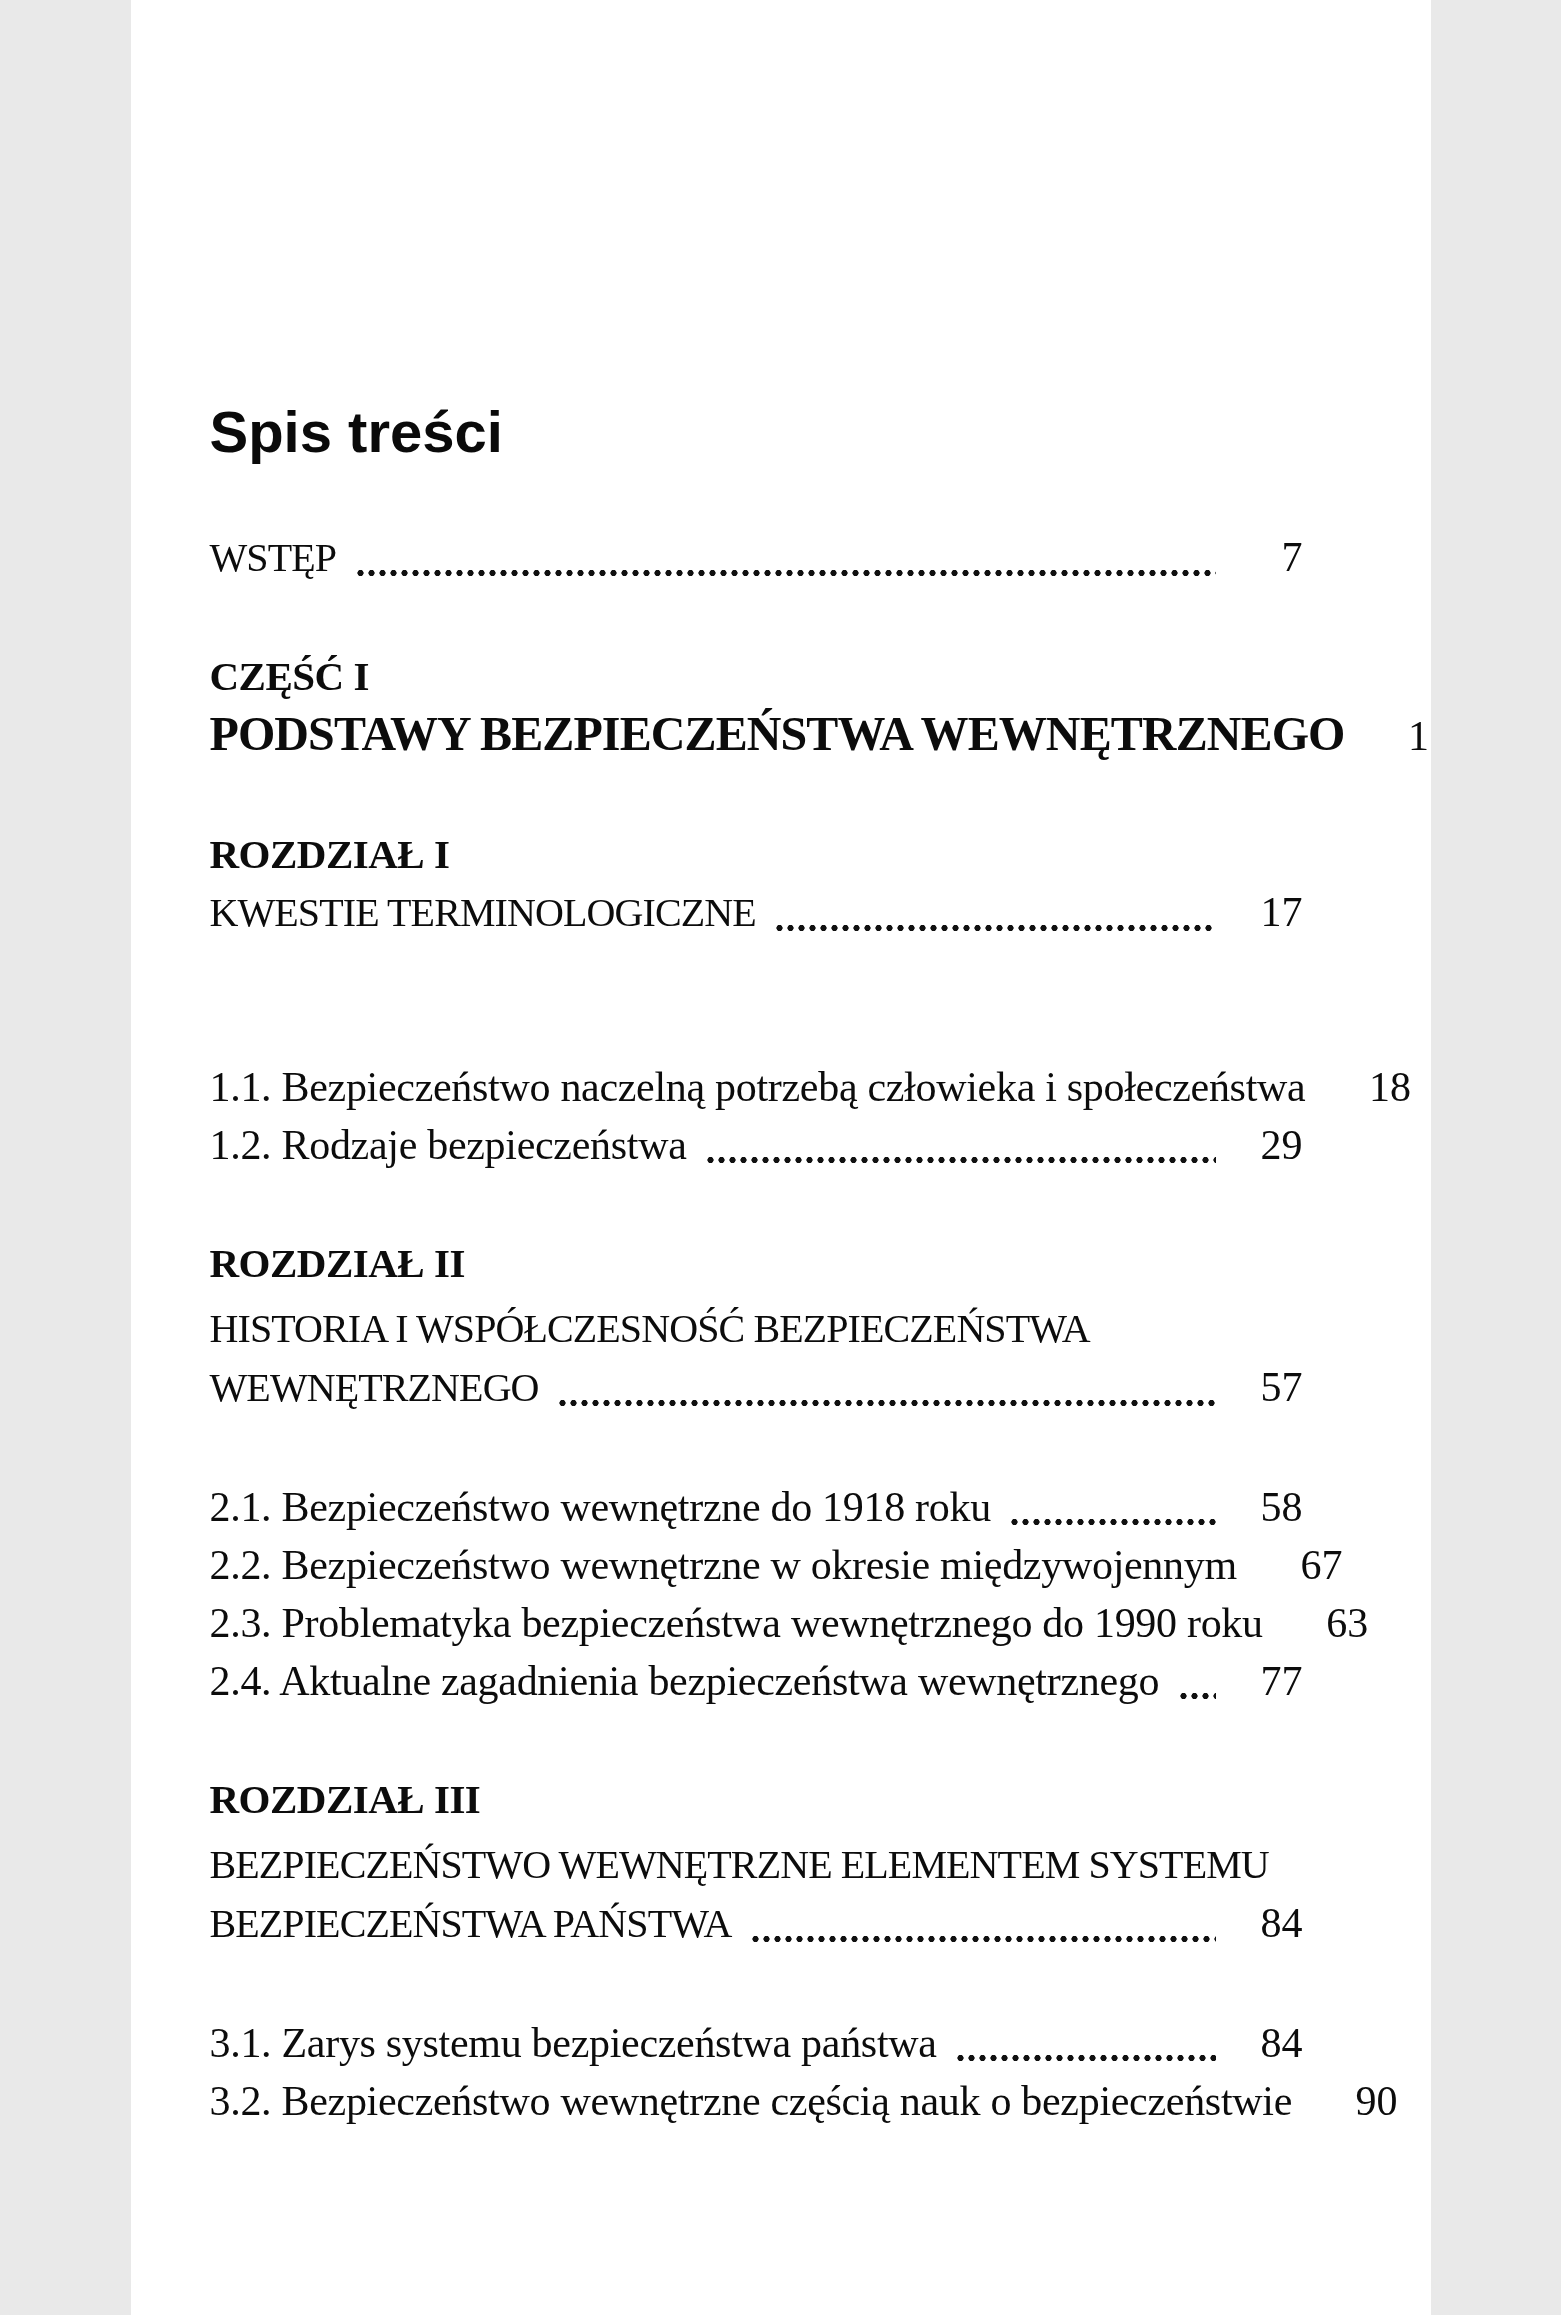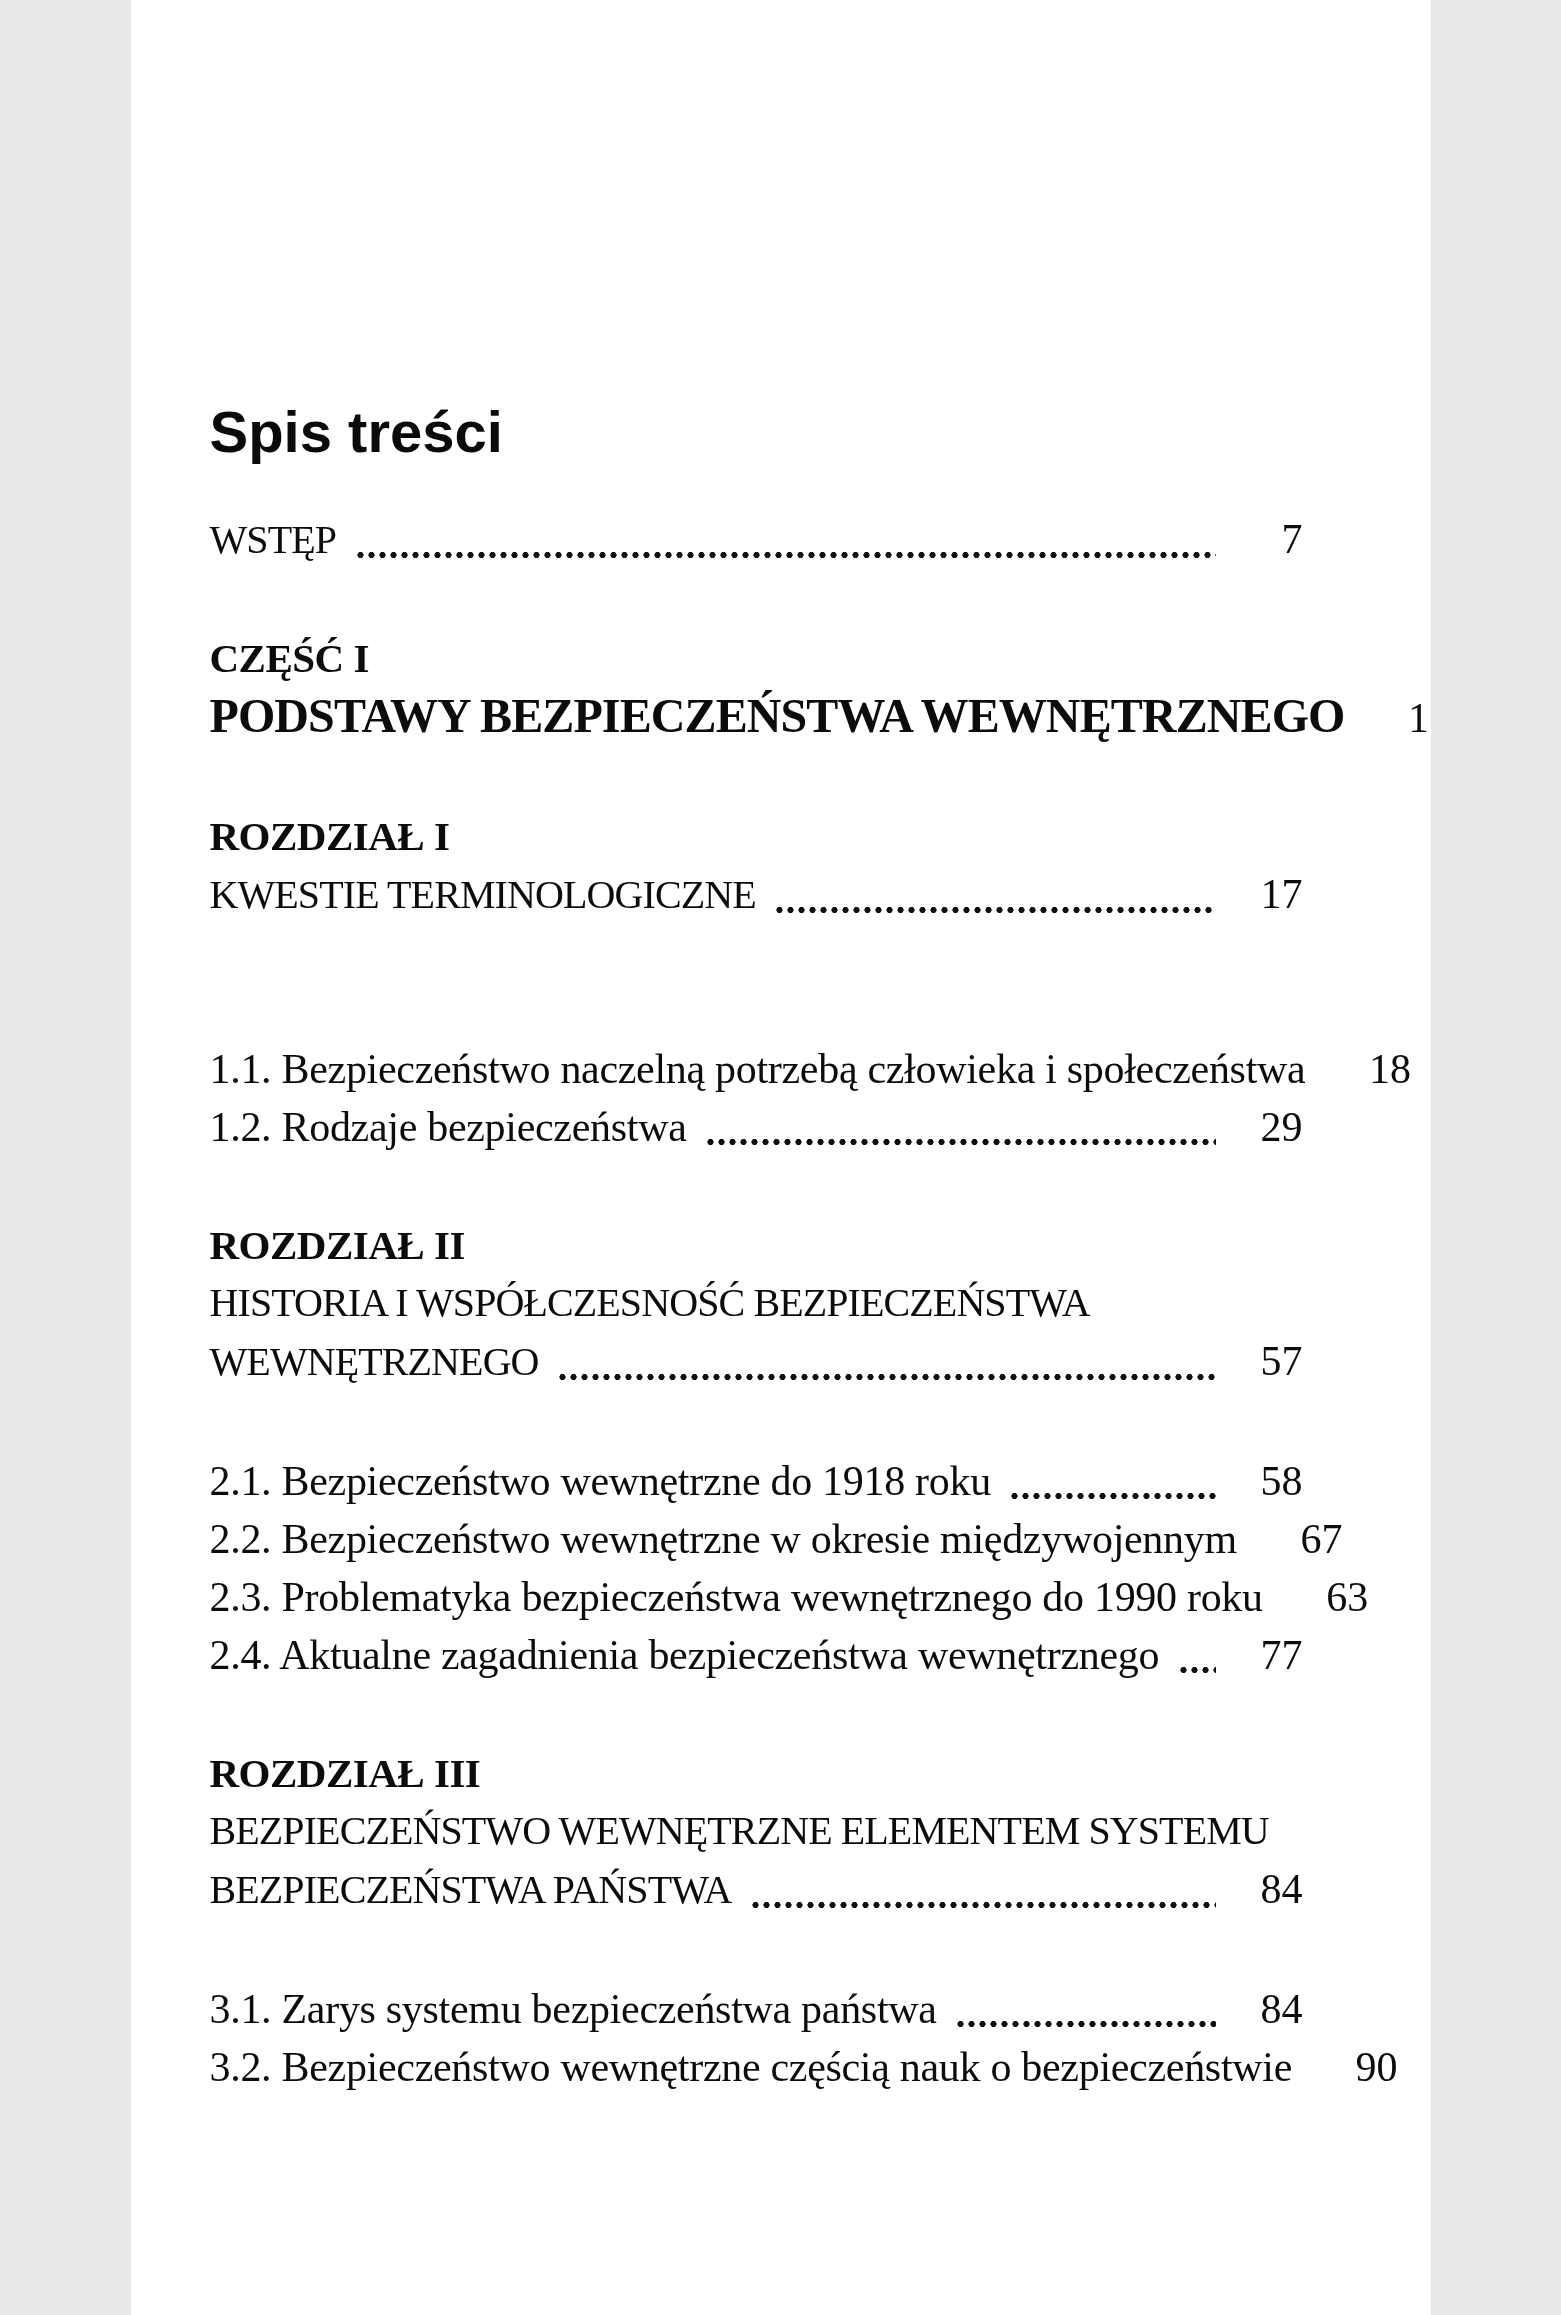--- a/index.html
+++ b/index.html
@@ -16,38 +16,38 @@
     overflow: hidden;
   }
   .title {
     margin: 0;
     font-family: "Liberation Sans", "DejaVu Sans", sans-serif;
     font-weight: 700;
     font-size: 58px;
     line-height: 65px;
     color: #0a0a0a;
   }
-  .line  { line-height: 58px; white-space: nowrap; }
+  .line  { line-height: 58px; white-space: nowrap; margin-top: 8px; }
   .row   { display: flex; align-items: baseline; line-height: 58px; }
   .lbl   { white-space: nowrap; font-size: 42px; letter-spacing: -0.3px; }
   .caps  { font-size: 40px; letter-spacing: -0.9px; }
   .bold  { font-weight: 700; font-size: 48px; letter-spacing: -0.9px; }
   .kicker{ font-weight: 700; font-size: 41px; letter-spacing: -0.5px; }
   .pg    { font-size: 42px; min-width: 59px; text-align: right; white-space: nowrap; }
   .dots  {
     flex: 1 1 auto;
     align-self: flex-end;
     height: 12px;
     margin: 0 28px 8.3px 18.6px;
     background-image: radial-gradient(circle, #101010 2.8px, rgba(0,0,0,0) 3.4px);
     background-size: 11px 12px;
     background-position: left bottom;
     background-repeat: repeat-x;
   }
-  .gap-lg    { margin-top: 46px;  }  
+  .gap-lg    { margin-top: 64px;  }  
   .gap-block { margin-top: 60px;  }  
   .gap-sub   { margin-top: 61px;  }  
   .gap-xl    { margin-top: 116px; }  
 </style>
 </head>
 <body>
 
 <div class="sheet">
 
   <h1 class="title">Spis treści</h1>

